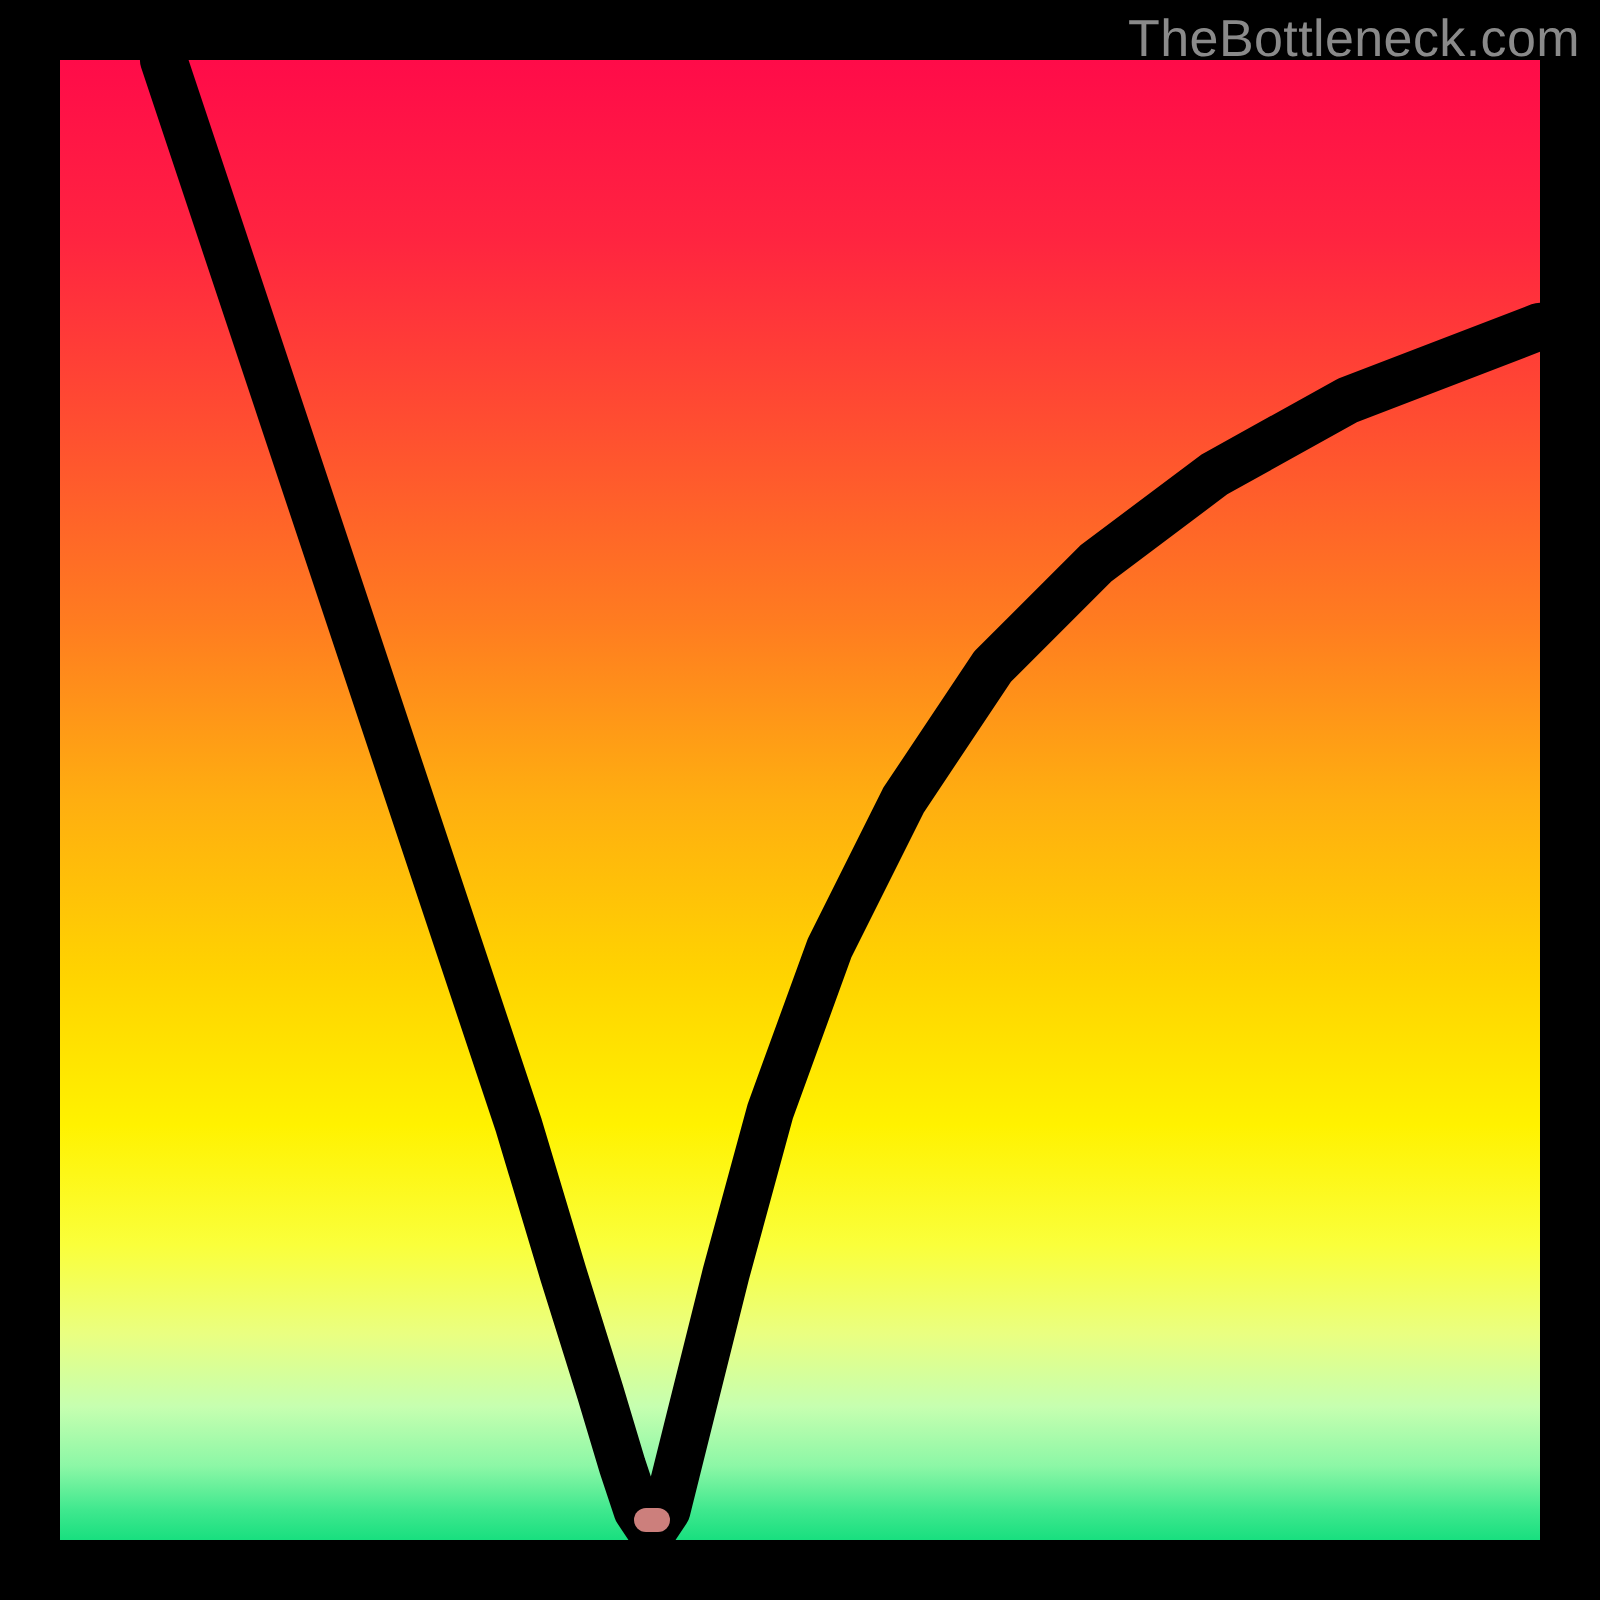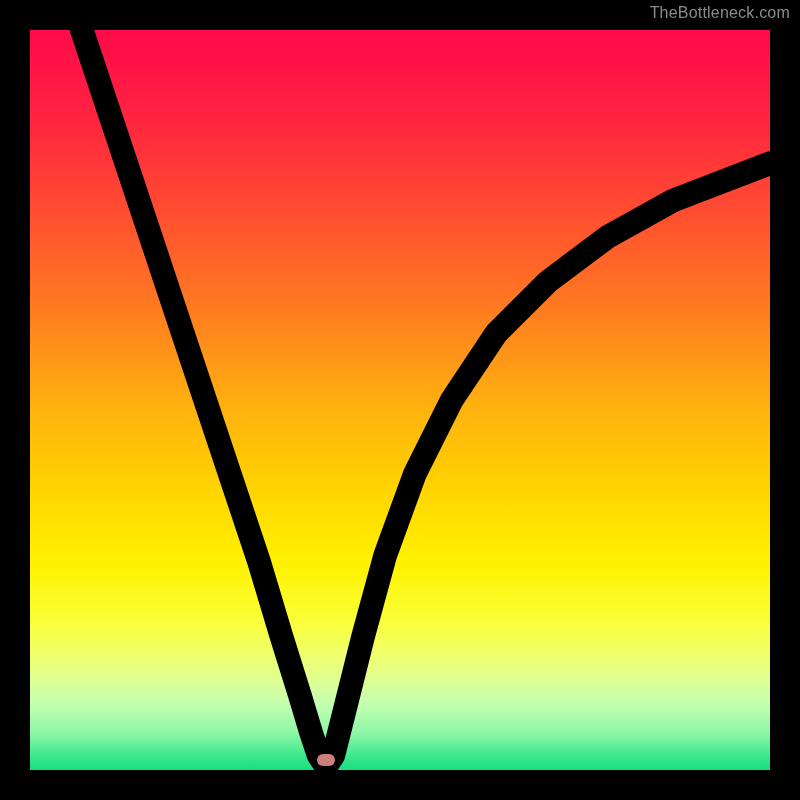--- a/index.html
+++ b/index.html
@@ -45,21 +45,21 @@
     width: 18px;
     height: 12px;
     border-radius: 6px;
     transform: translate(-50%, -50%);
   }
   .watermark {
     position: absolute;
     top: 4px;
     right: 10px;
     color: #8a8a8a;
-    font-size: 16px;
+    font-size: 26px;
     font-weight: 500;
     letter-spacing: 0.2px;
     user-select: none;
   }
 </style>
 </head>
 <body>
 
 <div class="outer">
   <div class="watermark">TheBottleneck.com</div>

